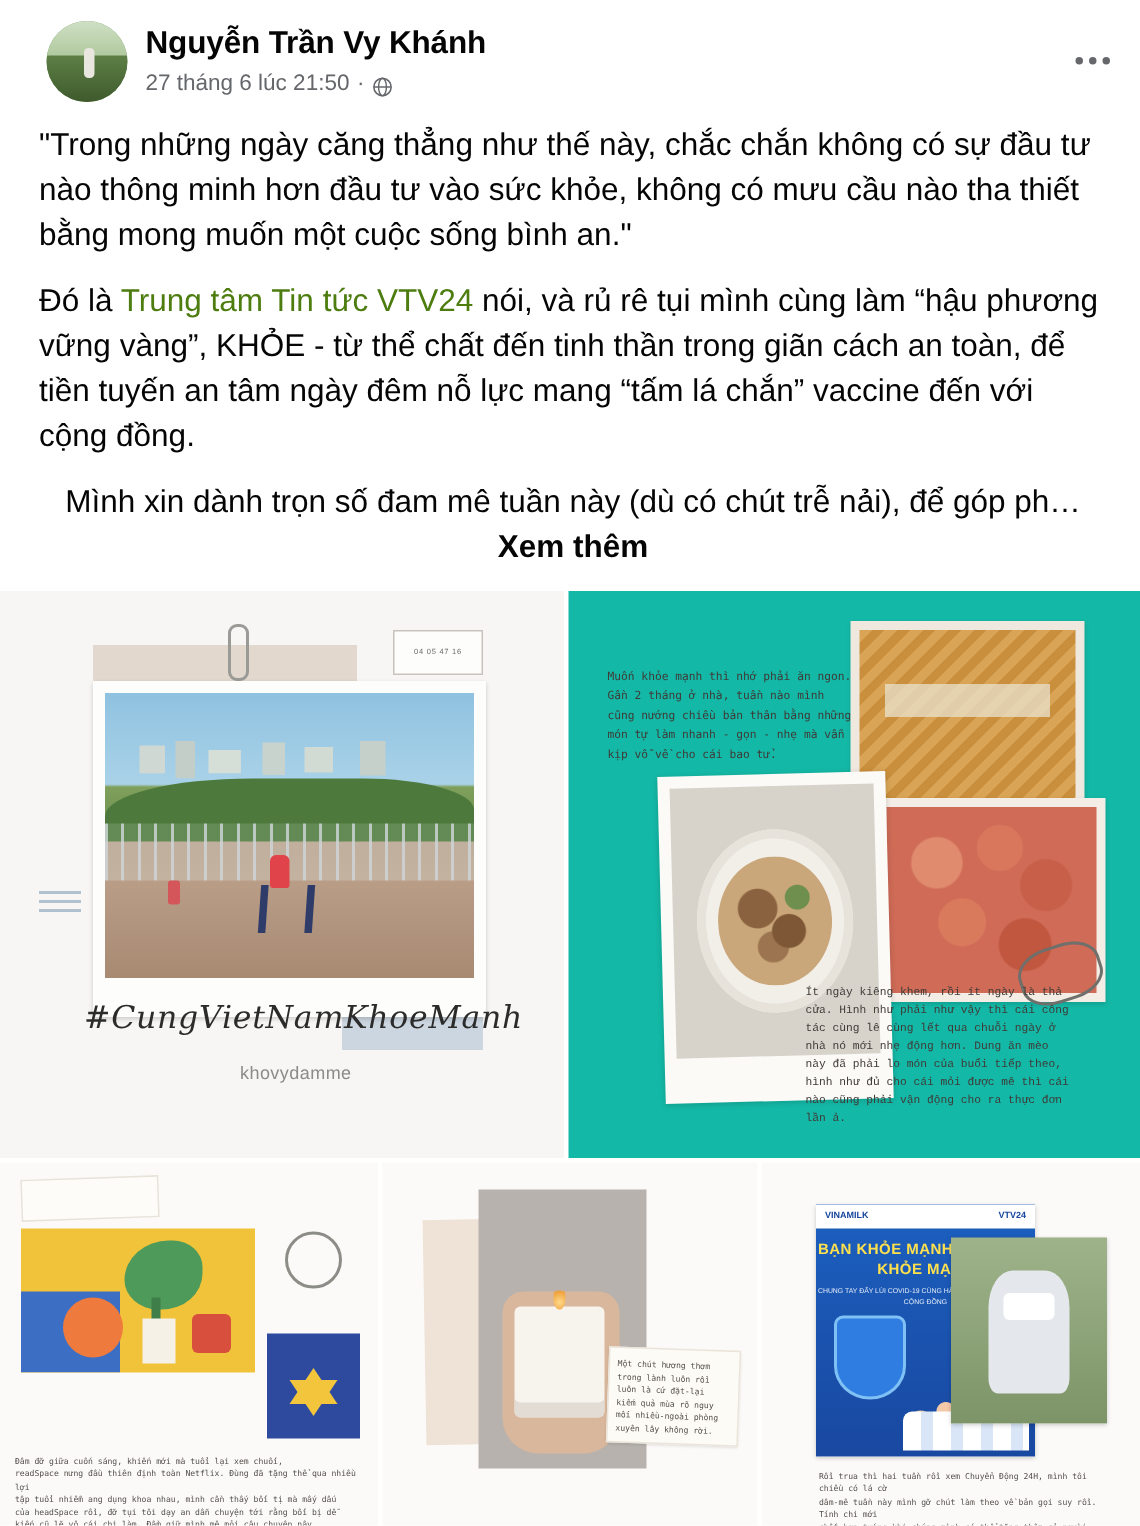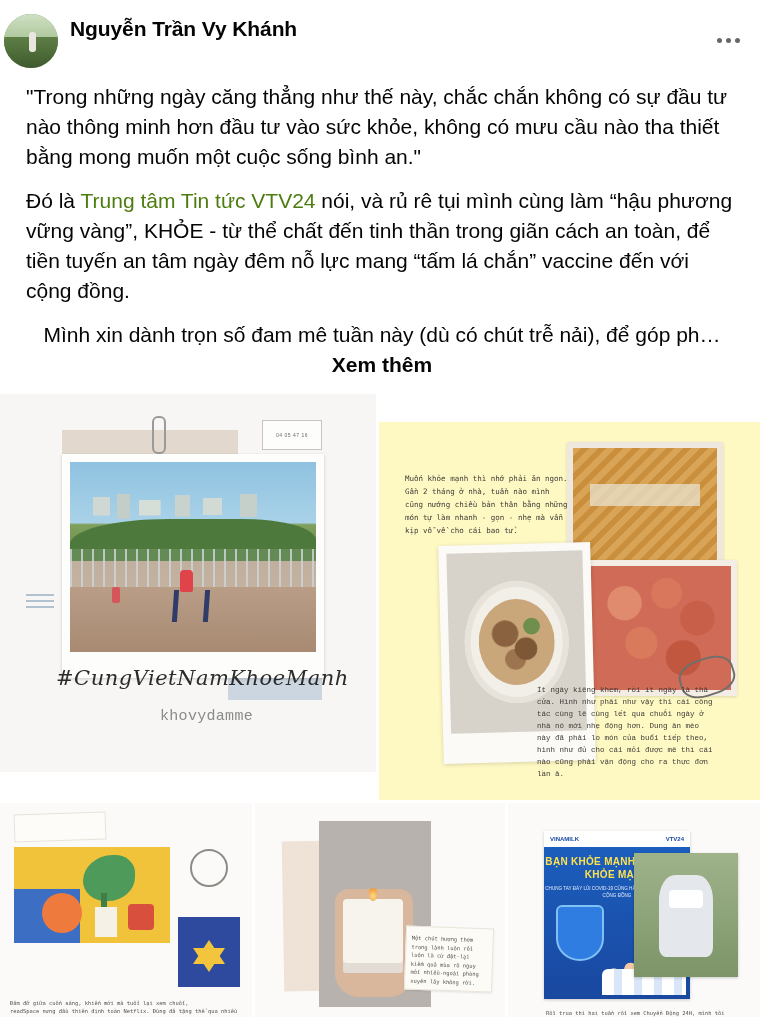--- a/index.html
+++ b/index.html
@@ -16,21 +16,21 @@
   }
   .post {
     width: 760px;
     background: #ffffff;
     position: relative;
   }
   
   .post-header {
     display: flex;
     align-items: flex-start;
-    padding: 14px 16px 6px 4px;
+    padding: 14px 16px 6px 31px;
     box-sizing: border-box;
   }
   .avatar {
     width: 54px;
     height: 54px;
     border-radius: 50%;
     flex: 0 0 54px;
     overflow: hidden;
     position: relative;
     background: #6b8f5a;
@@ -137,21 +137,21 @@
   }
   .media-row {
     display: flex;
     gap: 3px;
   }
   .tile {
     position: relative;
     overflow: hidden;
   }
   .tile-1 { flex: 0 0 376px; height: 378px; background: #f7f6f4; }
-  .tile-2 { flex: 1 1 auto; height: 378px; background: #fef9c3; margin-top: 28px; }
+  .tile-2 { flex: 1 1 auto; height: 378px; background: #14b8a6; }
   .tile-3 { flex: 0 0 252px; height: 252px; background: #fbfaf8; }
   .tile-4 { flex: 0 0 250px; height: 252px; background: #fbfaf8; }
   .tile-5 { flex: 1 1 auto; height: 252px; background: #fbfaf8; }
 
   
   .t1-paperclip {
     position: absolute;
     left: 152px; top: 22px;
     width: 10px; height: 34px;
     border: 2px solid #9a9a96;
@@ -269,24 +269,23 @@
     font-family: "DejaVu Serif", serif;
     font-style: italic;
     font-size: 21px;
     color: #2b2b2b;
     letter-spacing: 0.5px;
   }
   .t1-handle {
     position: absolute;
     left: 160px;
     top: 314px;
-    font-size: 15px;
+    font-size: 12px;
     color: #8b8b88;
     letter-spacing: 0.3px;
-    font-family: Liberation Mono, monospace;
   }
   .t1-waves {
     position: absolute;
     left: 26px; top: 200px;
     width: 28px; height: 18px;
     background:
       linear-gradient(#9fb6c6,#9fb6c6) 0 0/28px 2px no-repeat,
       linear-gradient(#9fb6c6,#9fb6c6) 0 6px/28px 2px no-repeat,
       linear-gradient(#9fb6c6,#9fb6c6) 0 12px/28px 2px no-repeat;
     opacity: .8;
@@ -633,20 +632,31 @@
 <div class="post">
 
   <div class="post-header">
     <div class="avatar">
       <div class="sky"></div>
       <div class="ground"></div>
       <div class="person"></div>
     </div>
     <div class="header-text">
       <div class="author-name">Nguyễn Trần Vy Khánh</div>
+      <div class="meta-row">
+        <span>27 tháng 6 lúc 21:50</span>
+        <span class="meta-dot">·</span>
+        <span class="globe-icon">
+          <svg viewBox="0 0 16 16" width="14" height="14" aria-hidden="true">
+            <circle cx="8" cy="8" r="6.6" fill="none" stroke="#65676b" stroke-width="1.2"></circle>
+            <ellipse cx="8" cy="8" rx="3" ry="6.6" fill="none" stroke="#65676b" stroke-width="1.1"></ellipse>
+            <line x1="1.6" y1="8" x2="14.4" y2="8" stroke="#65676b" stroke-width="1.1"></line>
+          </svg>
+        </span>
+      </div>
     </div>
     <div class="menu-dots">
       <span></span>
       <span></span>
       <span></span>
     </div>
   </div>
 
   <div class="post-body">
     <p>"Trong những ngày căng thẳng như thế này, chắc chắn không có sự đầu tư nào thông minh hơn đầu tư vào sức khỏe, không có mưu cầu nào tha thiết bằng mong muốn một cuộc sống bình an."</p>

